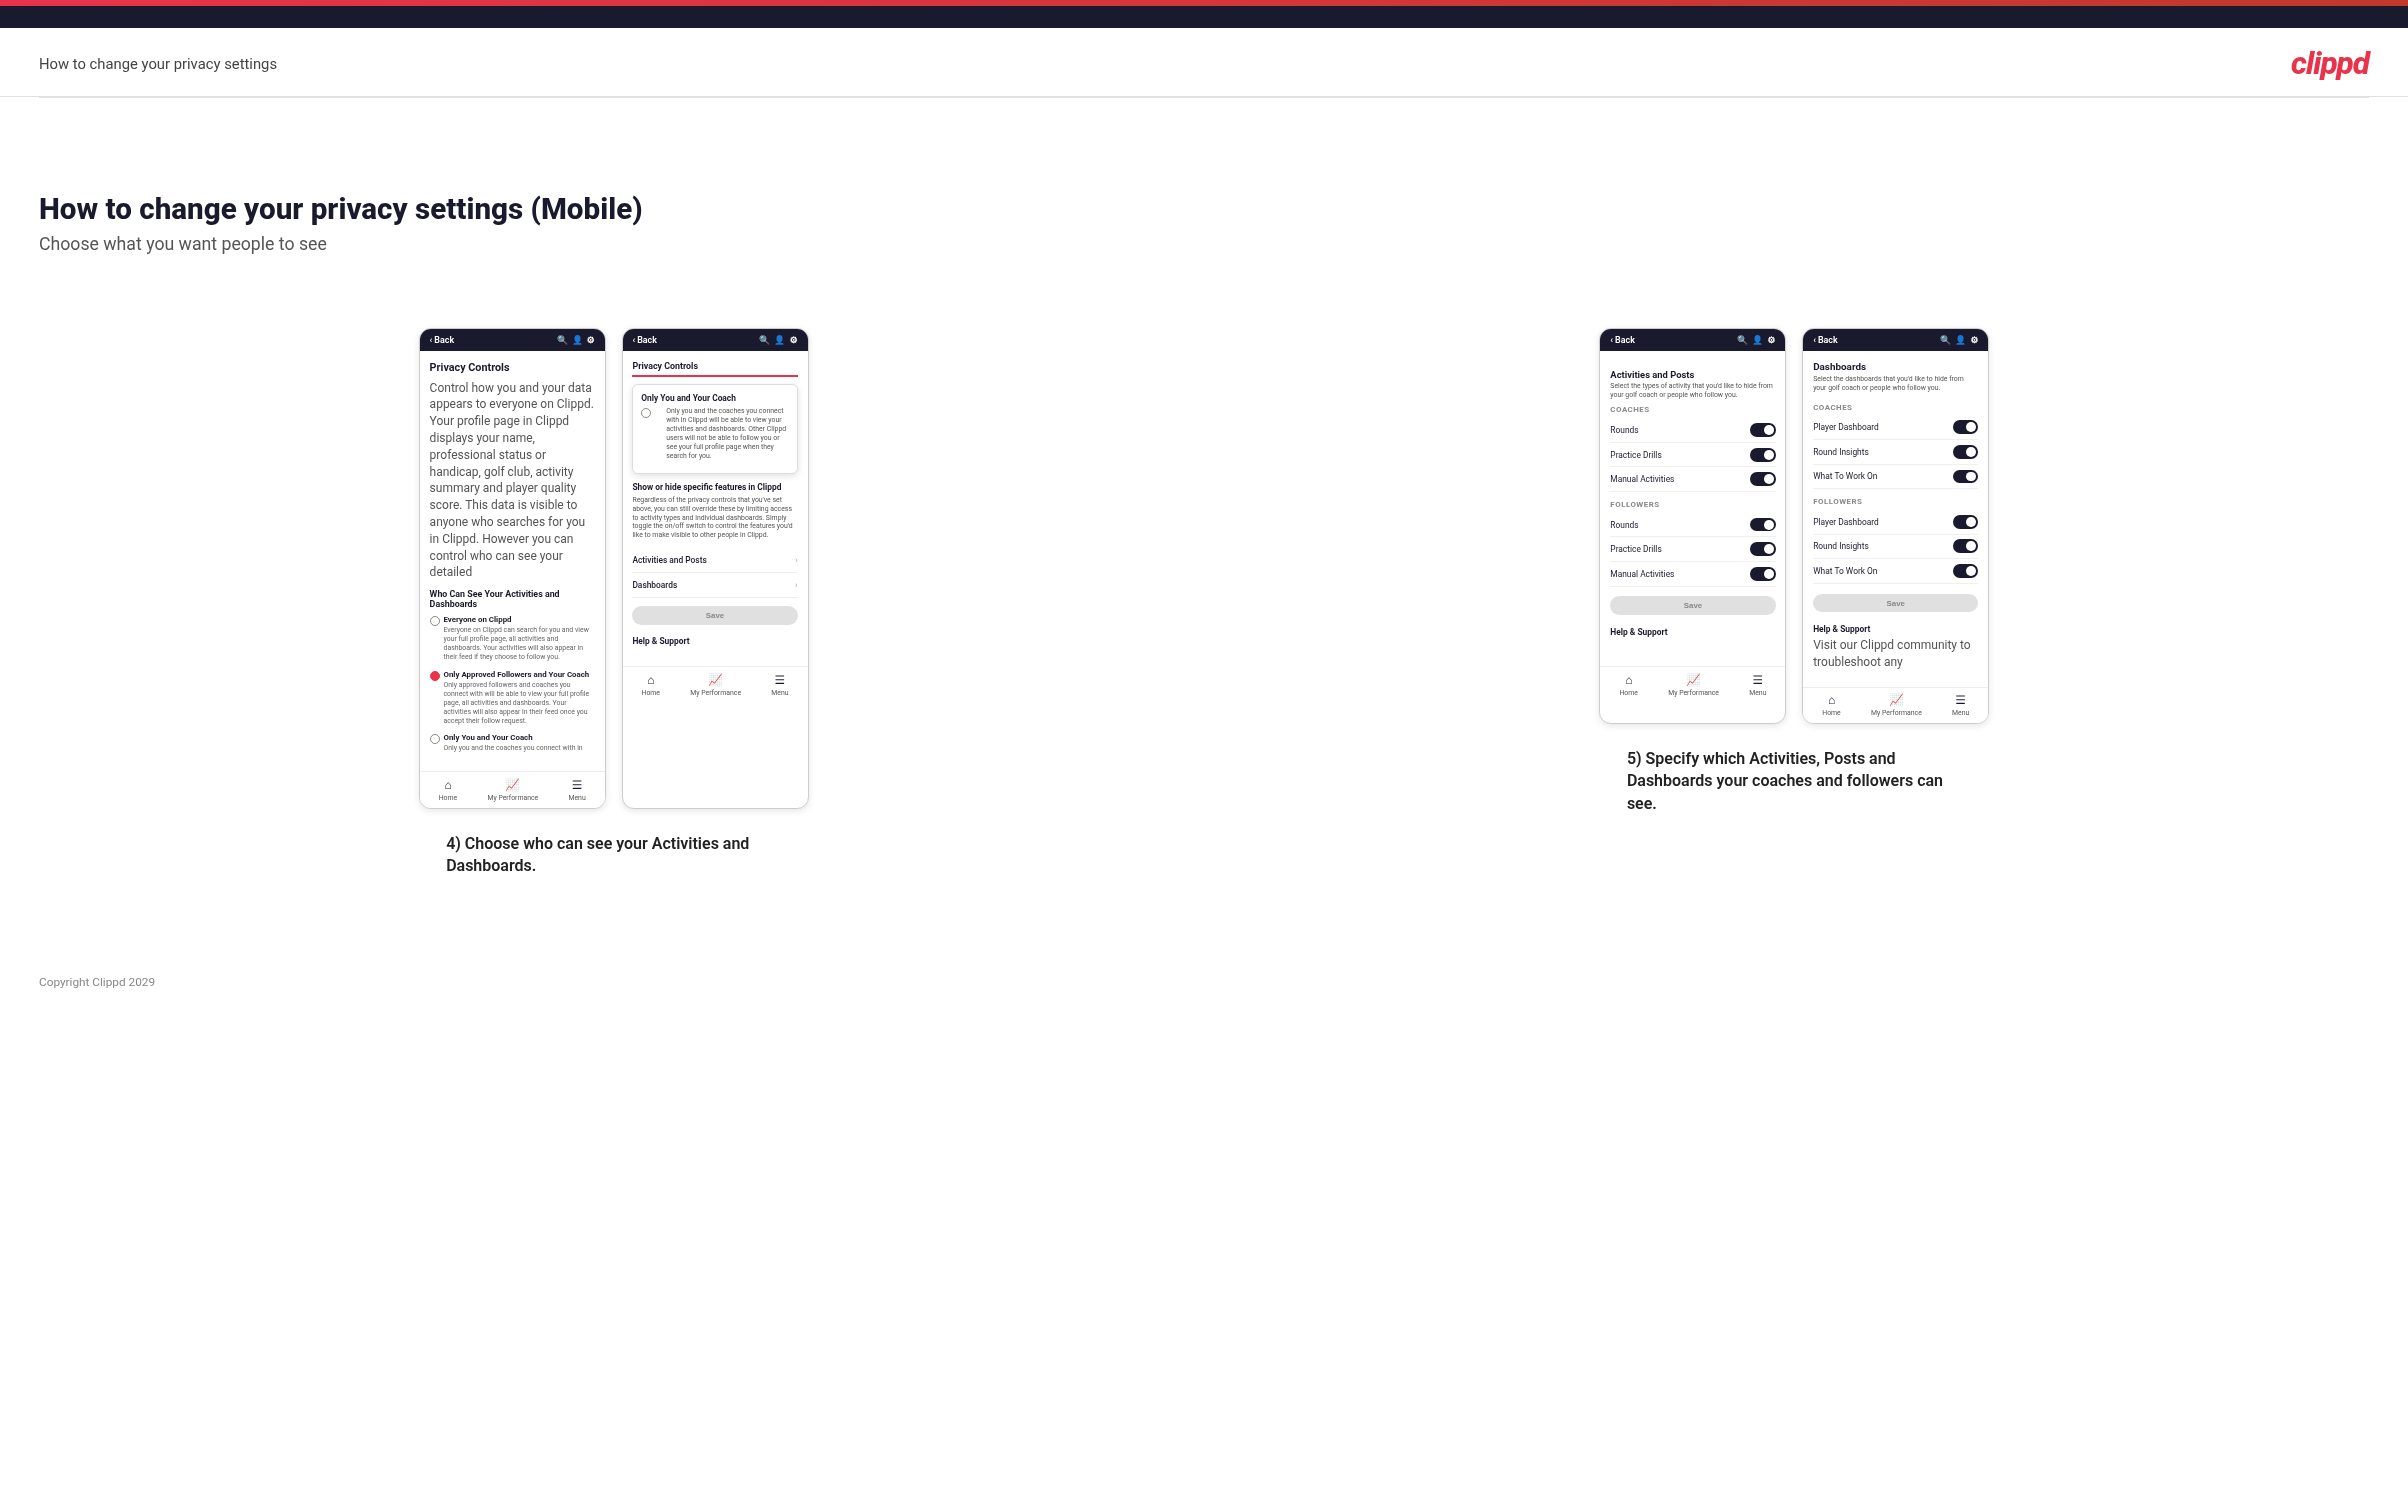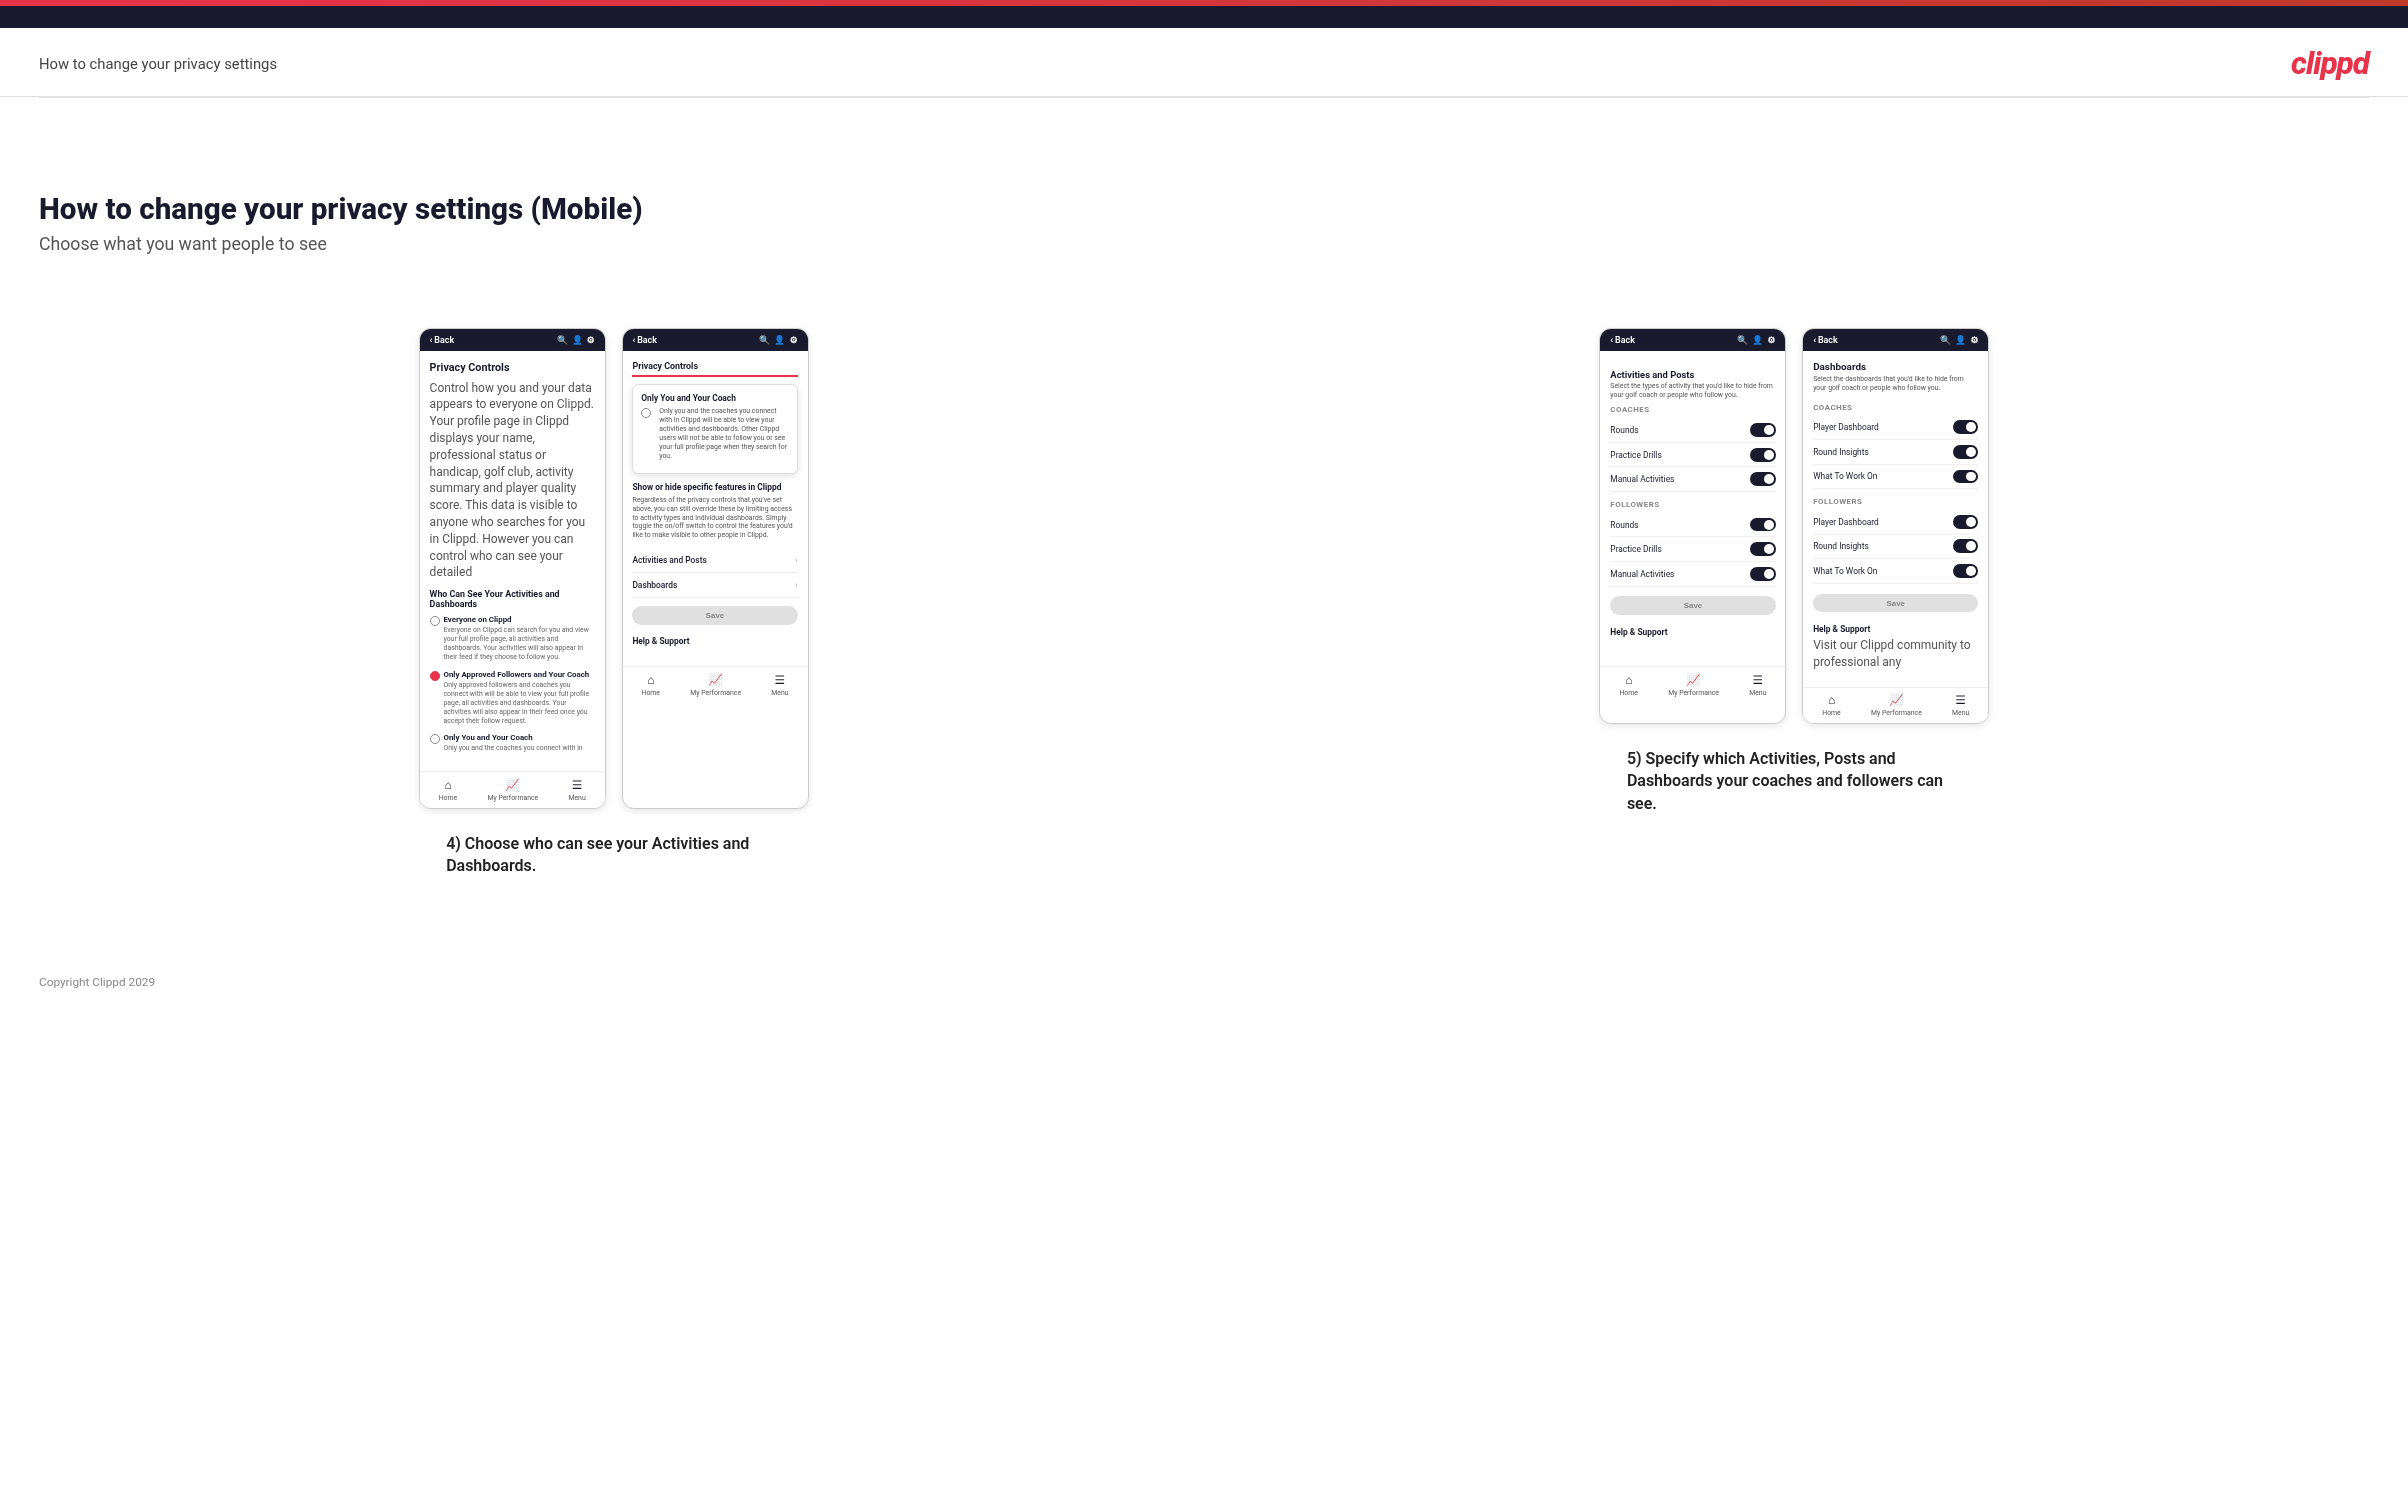--- a/index.html
+++ b/index.html
@@ -193,21 +193,21 @@
     }
     .popup-title {
       font-size: 8.4px;
       font-weight: 700;
       color: #1a1a2e;
       margin-bottom: 3.9px;
     }
     .popup-option {
       display: flex;
       align-items: flex-start;
-      gap: 8px;
+      gap: 15px;
       margin-bottom: 3.9px;
     }
     .popup-text {
       font-size: 6.9px;
       color: #555;
       line-height: 1.3;
     }
 
     .show-hide-title {
       font-size: 8.4px;
@@ -603,21 +603,21 @@
               <span class="toggle-label">Round Insights</span>
               <div class="toggle"></div>
             </div>
             <div class="toggle-row">
               <span class="toggle-label">What To Work On</span>
               <div class="toggle"></div>
             </div>
 
             <button class="save-btn" style="margin-top:9.9px;">Save</button>
             <div class="help-section" style="margin-top:11.8px;">Help &amp; Support</div>
-            <div class="privacy-text" style="margin-top:3px;">Visit our Clippd community to professional any</div>
+            <div class="privacy-text" style="margin-top:3px;">Visit our Clippd community to troubleshoot any</div>
           </div>
           <div class="phone-bottom-nav">
             <div class="nav-item">
               <span class="nav-icon">⌂</span>
               <span>Home</span>
             </div>
             <div class="nav-item">
               <span class="nav-icon">📈</span>
               <span>My Performance</span>
             </div>

